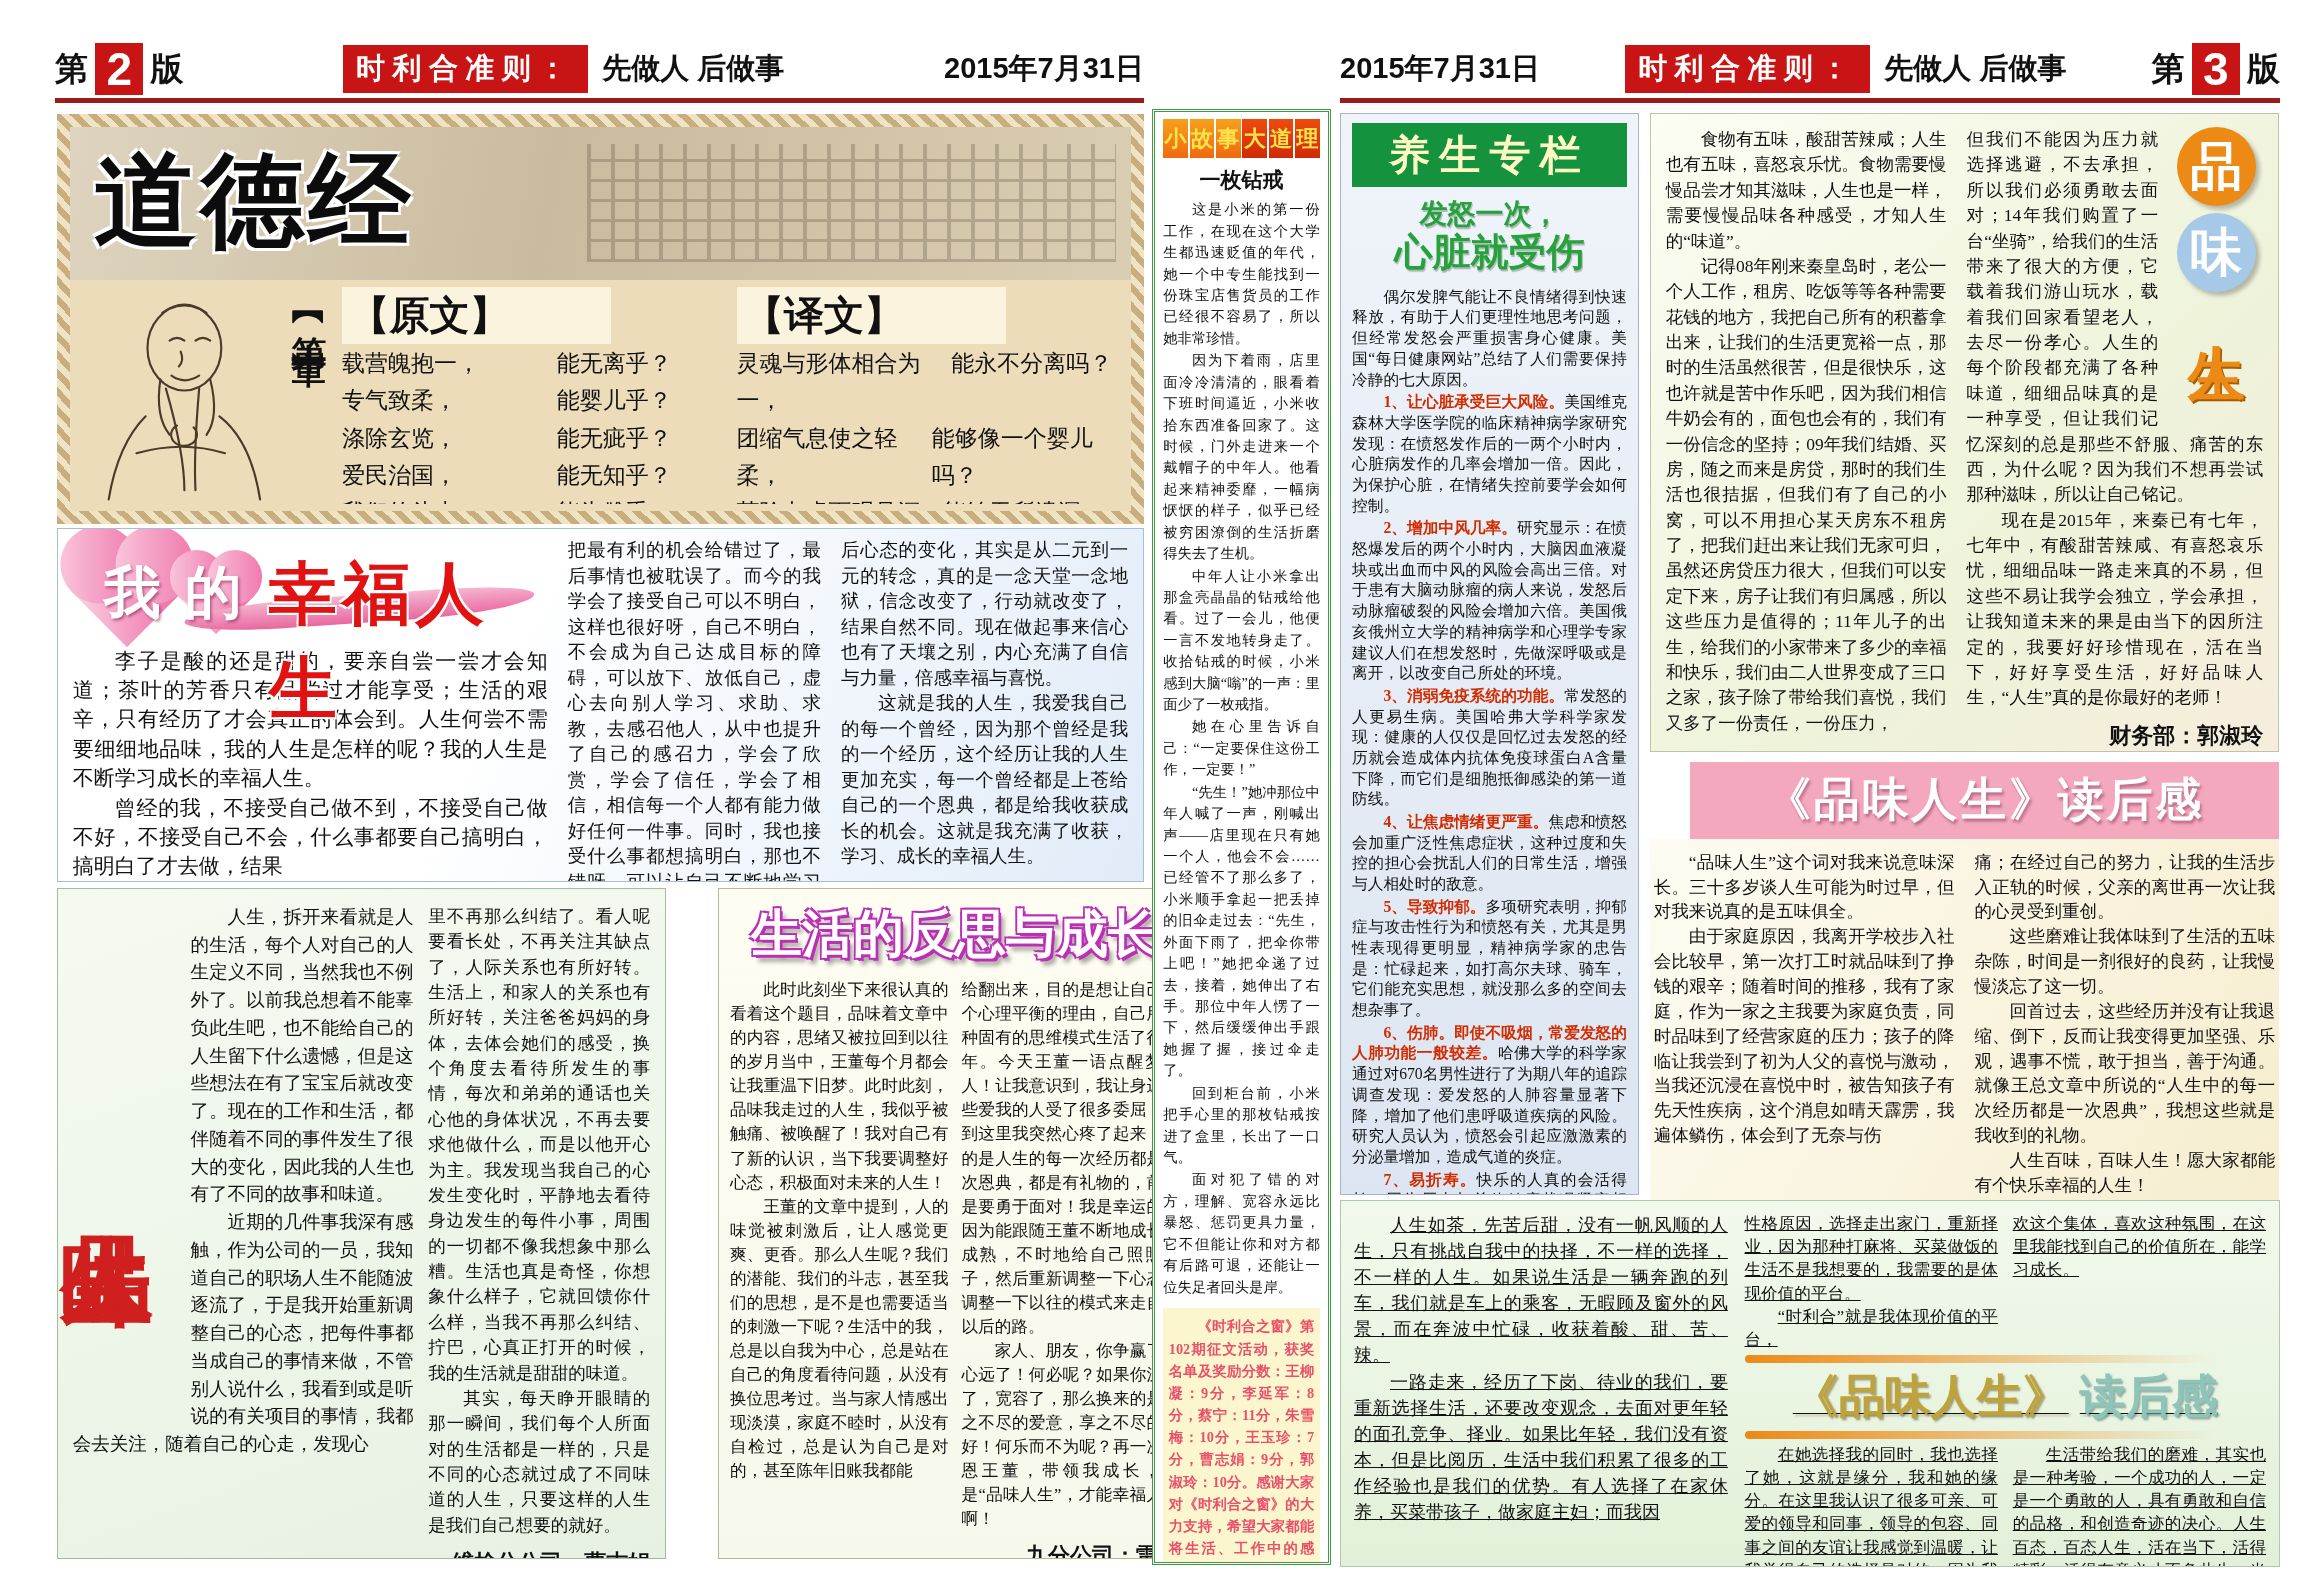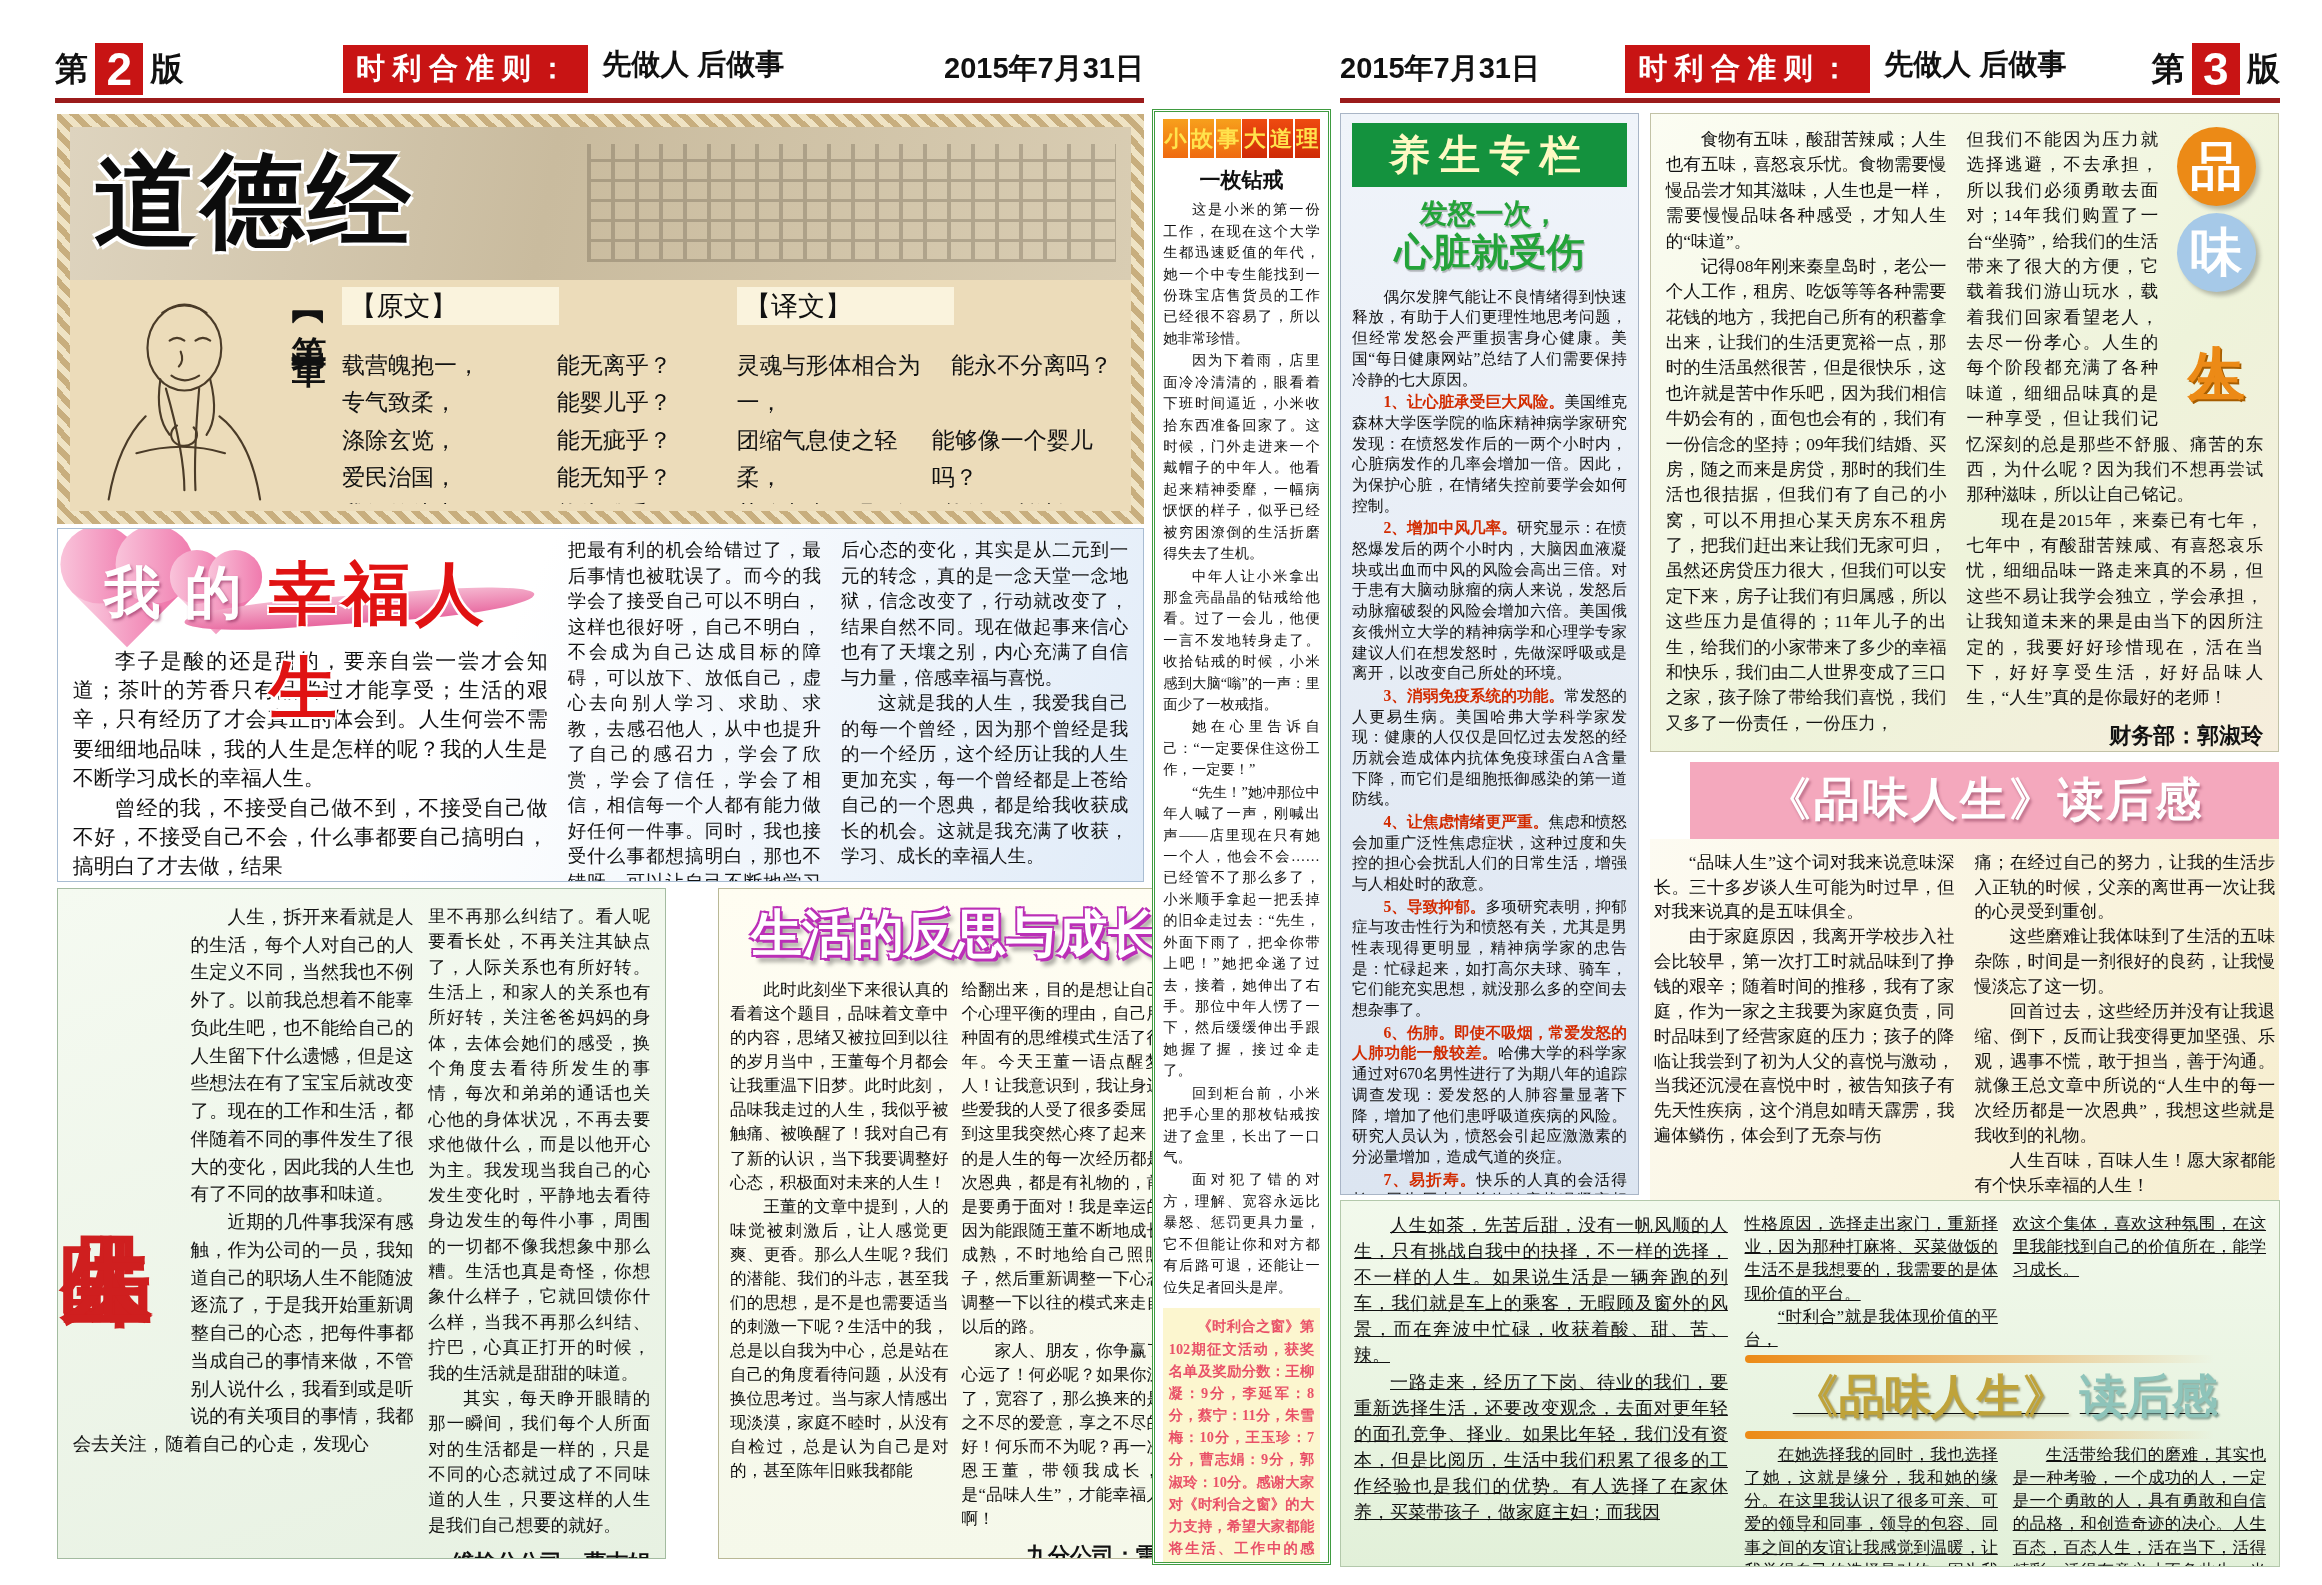--- a/index.html
+++ b/index.html
@@ -12,39 +12,39 @@
   
   .hdr{position:absolute;top:42px;height:54px;display:flex;align-items:center;justify-content:space-between;
        font-family:"Liberation Sans",sans-serif;font-weight:bold;}
   .hdr-left{left:55px;width:1089px;}
   .hdr-right{left:1340px;width:940px;}
   .rule{position:absolute;top:98px;height:4.6px;background:#9b1b1b;}
   .rule-l{left:55px;width:1089px;}
   .rule-r{left:1340px;width:940px;}
   .pagebox{display:flex;align-items:center;gap:7.4px;font-size:33px;}
   .pagenum{background:#c81414;color:#fff;font-size:46px;line-height:52px;padding:0 11px;}
-  .motto{display:flex;align-items:flex-start;gap:14.8px;font-size:29px;}
+  .motto{display:flex;align-items:center;gap:14.8px;font-size:29px;}
   .motto-label{background:#c81414;color:#fff;padding:3.7px 13px;letter-spacing:7.4px;}
   .date{font-size:29px;}
 
   
   .ddj{position:absolute;left:57px;top:114px;width:1087px;height:410px;background:#ecdcba;
        border:13px solid transparent;
        border-image:repeating-linear-gradient(45deg,#c8ae7e 0 6.5px,#efe3c4 6.5px 13px) 14;}
   .ddj-banner{position:relative;height:153px;background:linear-gradient(100deg,#ded4bf,#c9bb9e 45%,#d9cdb3);overflow:hidden;}
   .ddj-title{position:absolute;left:24px;top:5.5px;font-size:103px;font-weight:bold;letter-spacing:3.7px;color:#0c0c0c;
        text-shadow:2.8px 2.8px 0 #fff,-2.8px -2.8px 0 #fff,2.8px -2.8px 0 #fff,-2.8px 2.8px 0 #fff;}
   .seal-art{position:absolute;left:517px;top:16.6px;right:14.8px;height:118px;opacity:.28;
        background:repeating-linear-gradient(90deg,#564c3c 0 3.7px,transparent 3.7px 24px),
                   repeating-linear-gradient(0deg,#564c3c 0 2.8px,transparent 2.8px 20px);}
   .ddj-body{display:flex;gap:11px;height:231px;padding:7.4px 11px;}
   .portrait{width:192px;height:218px;flex:0 0 auto;}
   .chapter{writing-mode:vertical-rl;text-orientation:upright;font-size:35px;font-weight:bold;letter-spacing:7.4px;padding-top:13px;}
   .scripture{flex:1;overflow:hidden;}
-  .ow-label{display:inline-block;background:#faf3dd;font-size:27px;font-weight:normal;padding:0.9px 102px 0.9px 7.4px;margin-bottom:22px;}
+  .ow-label{display:inline-block;background:#faf3dd;font-size:40px;font-weight:bold;padding:0.9px 102px 0.9px 7.4px;margin-bottom:1px;}
   .ow-row{display:flex;font-size:23px;line-height:1.62;}
   .ow-row .s{width:56%;}
 
   
   .happy{position:absolute;left:57px;top:528px;width:1087px;height:354px;padding:9.2px 14.8px;
          background:linear-gradient(115deg,#ffffff 40%,#e0ebf8);border:0.9px solid #a8bcd2;
          display:flex;gap:20px;overflow:hidden;}
   .hp-c1{width:45%;font-size:21px;line-height:1.4;}
   .hp-c2{width:24%;font-size:18.5px;line-height:1.38;}
   .hp-c3{flex:1;font-size:18.5px;line-height:1.38;}

